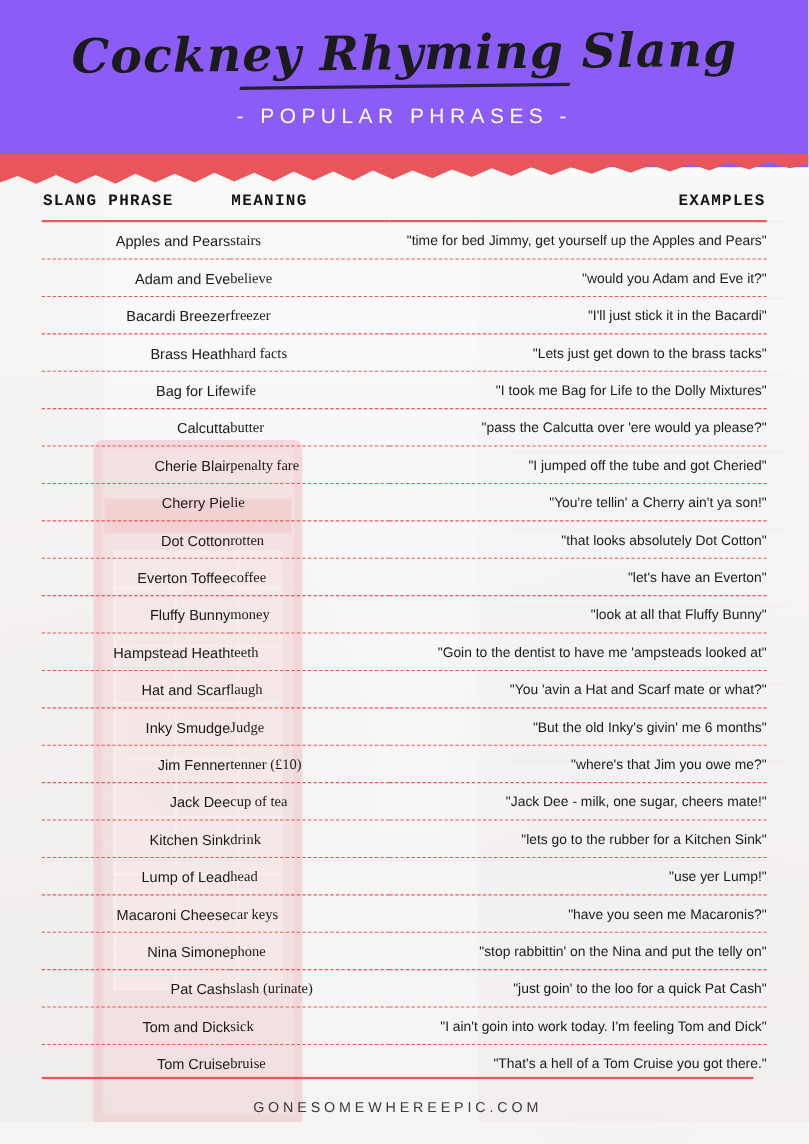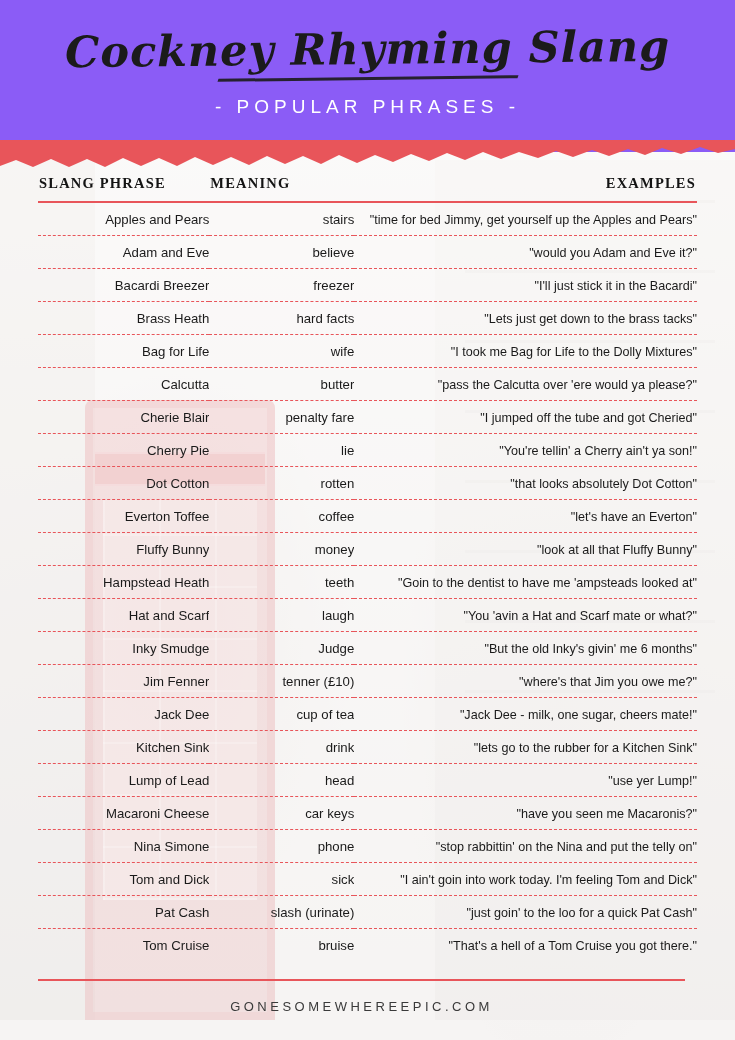--- a/index.html
+++ b/index.html
@@ -128,38 +128,38 @@
     width: 100%;
     border-collapse: collapse;
     table-layout: fixed;
   }
   th {
     font-size: 14.5px;
     letter-spacing: 1.2px;
     color: #141414;
     font-weight: bold;
     padding-bottom: 9px;
-    font-family: Liberation Serif, serif;
+    font-family: Liberation Mono, monospace;
   }
   th.c1 { text-align: left; width: 26%; }
   th.c2 { text-align: left; width: 22%; }
   th.c3 { text-align: right; width: 52%; }
   thead tr { border-bottom: 2.5px solid #e8555a; }
 
   tbody td {
     font-size: 13.2px;
     color: #1a1a1a;
     padding: 9px 0 8px;
     border-bottom: 1px dashed #e8555a;
     font-family: "Liberation Sans", sans-serif;
     white-space: nowrap;
     overflow: hidden;
   }
   tbody td.c1 { text-align: right; }
-  tbody td.c2 { text-align: right; }
+  tbody td.c2 { text-align: left; font-family: Liberation Serif, serif; }
   tbody td.c3 { text-align: right; font-size: 12.6px; }
   tbody tr:last-child td { border-bottom: none; }
 
   
   #footer {
     position: absolute;
     left: 38px; right: 50px; bottom: 26px;
     z-index: 5;
     text-align: center;
   }
@@ -302,28 +302,28 @@
         <td class="c1">Macaroni Cheese</td>
         <td class="c2">car keys</td>
         <td class="c3">"have you seen me Macaronis?"</td>
       </tr>
       <tr>
         <td class="c1">Nina Simone</td>
         <td class="c2">phone</td>
         <td class="c3">"stop rabbittin' on the Nina and put the telly on"</td>
       </tr>
       <tr>
+        <td class="c1">Pat Cash</td>
+        <td class="c2">slash (urinate)</td>
+        <td class="c3">"just goin' to the loo for a quick Pat Cash"</td>
+      </tr>
+      <tr>
         <td class="c1">Tom and Dick</td>
         <td class="c2">sick</td>
         <td class="c3">"I ain't goin into work today. I'm feeling Tom and Dick"</td>
-      </tr>
-      <tr>
-        <td class="c1">Pat Cash</td>
-        <td class="c2">slash (urinate)</td>
-        <td class="c3">"just goin' to the loo for a quick Pat Cash"</td>
       </tr>
       <tr>
         <td class="c1">Tom Cruise</td>
         <td class="c2">bruise</td>
         <td class="c3">"That's a hell of a Tom Cruise you got there."</td>
       </tr>
     </tbody>
   </table>
 </div>
 

